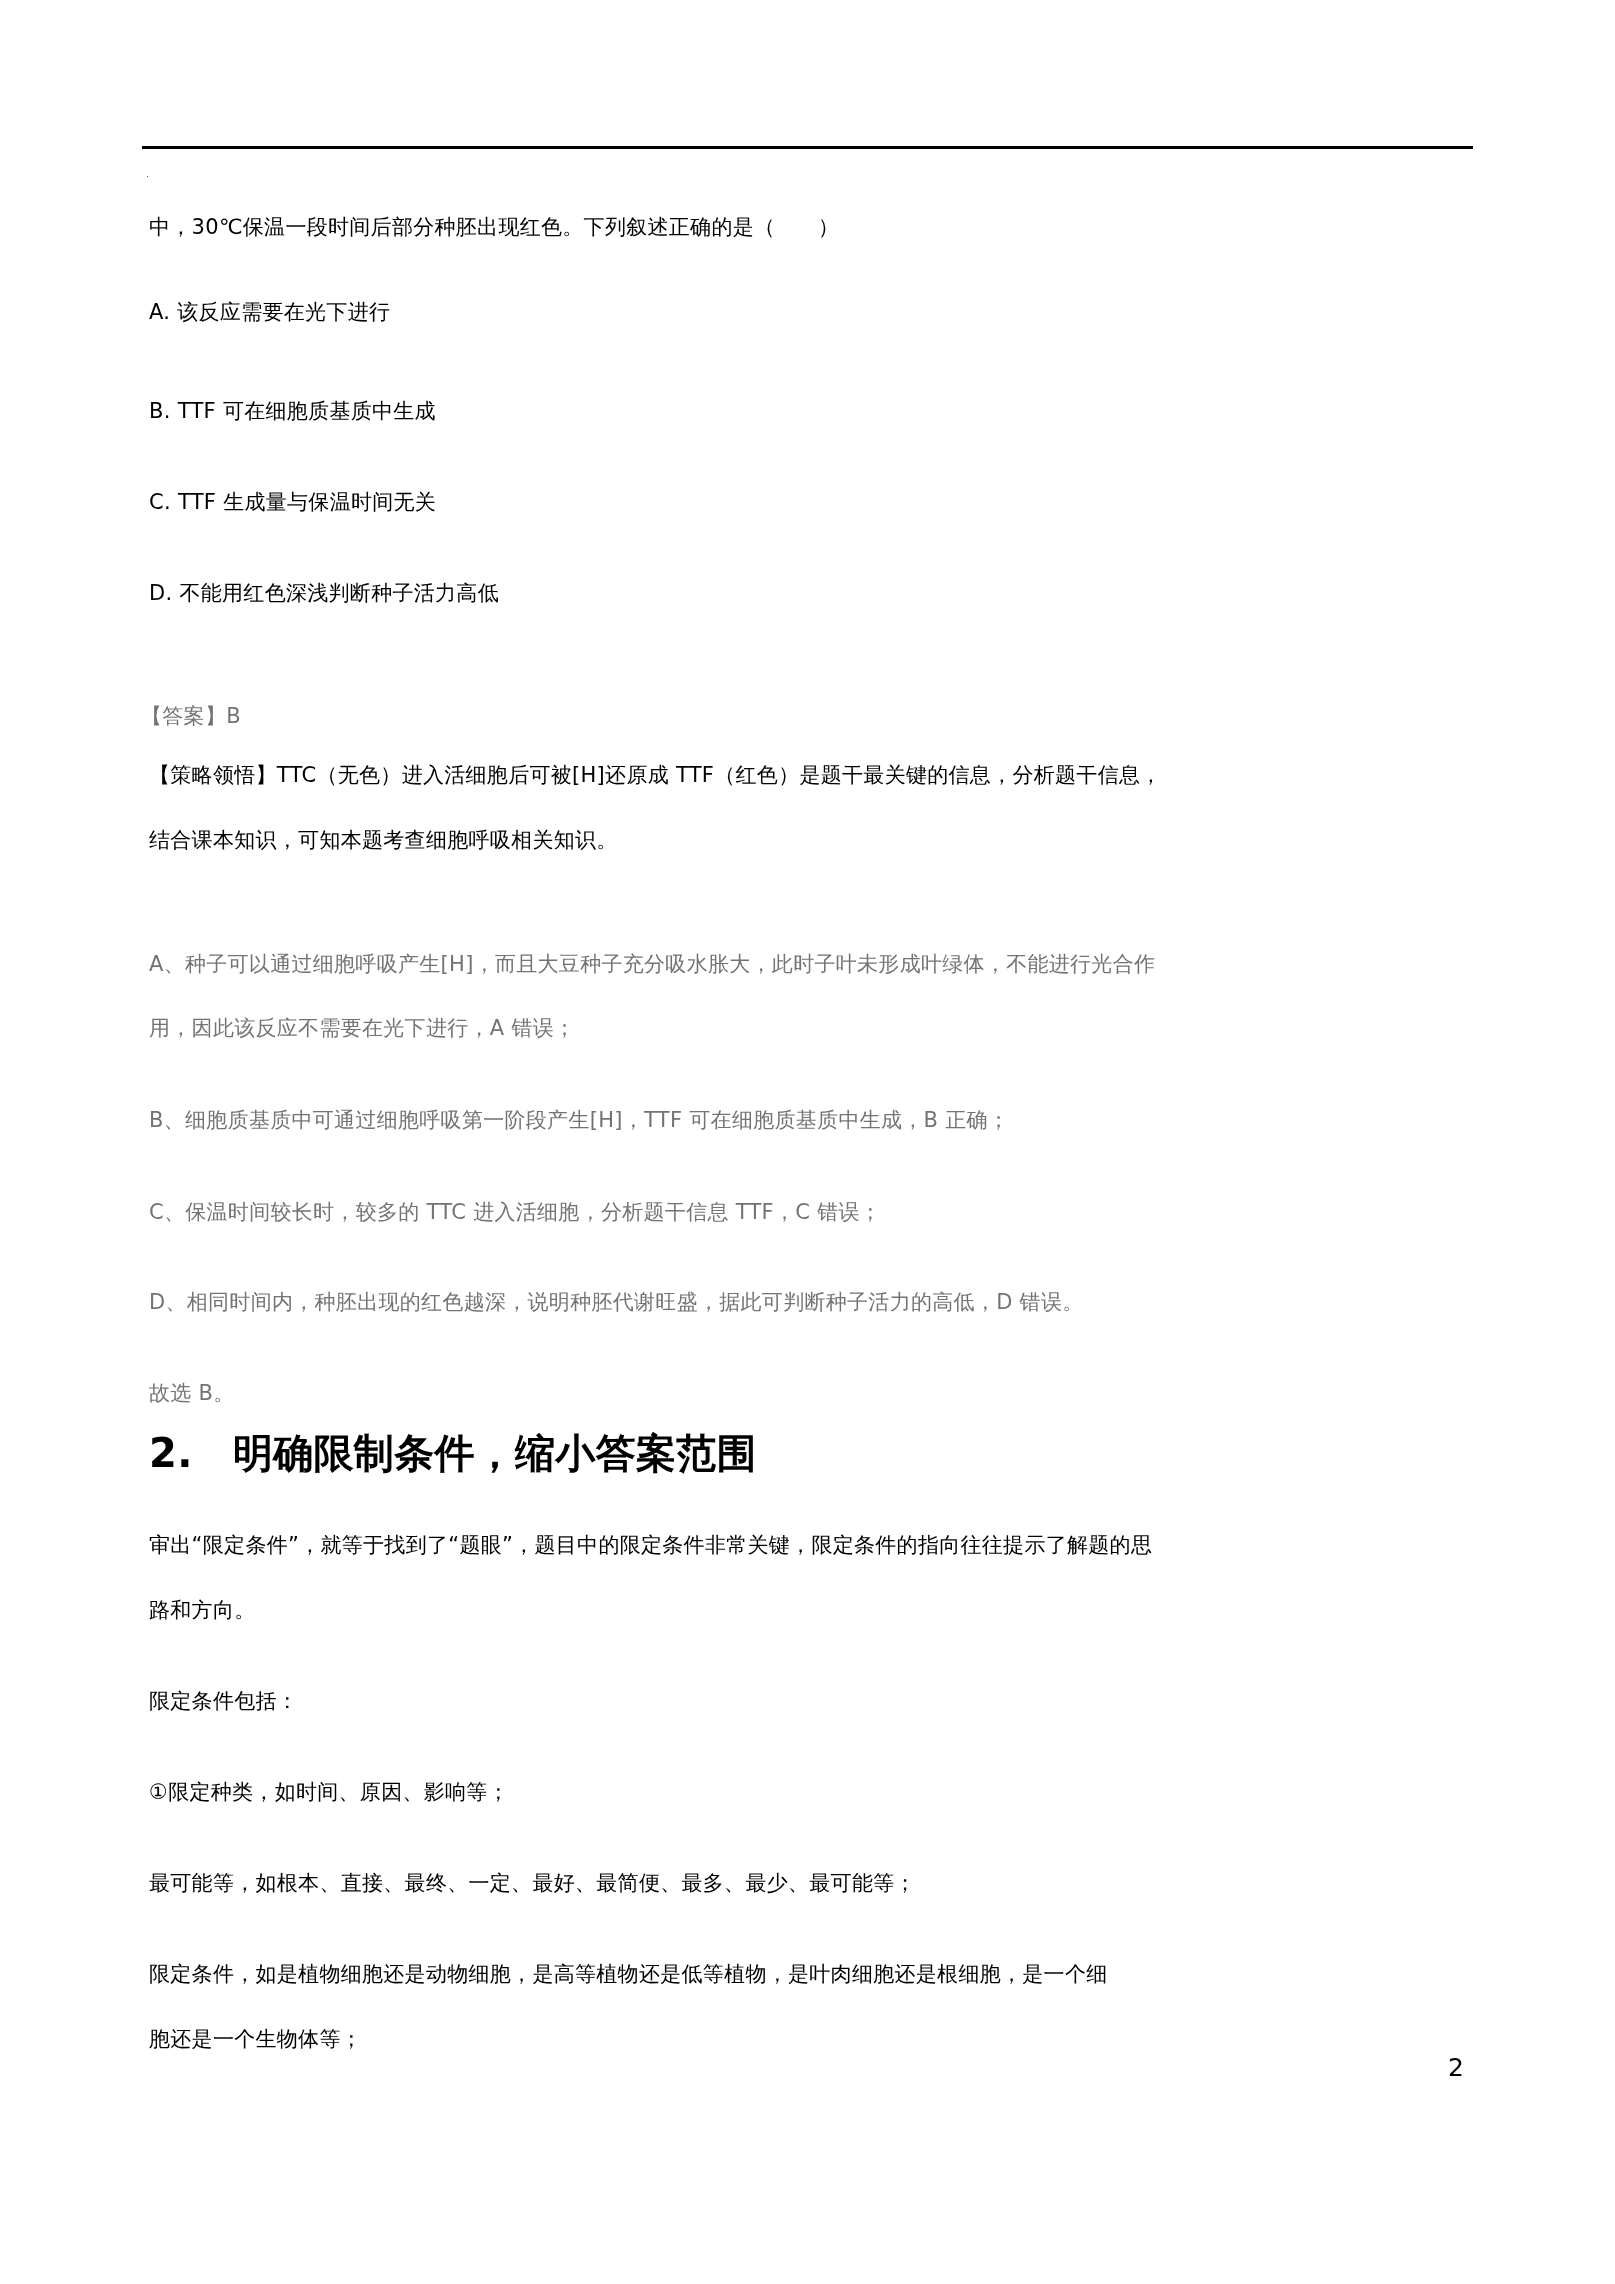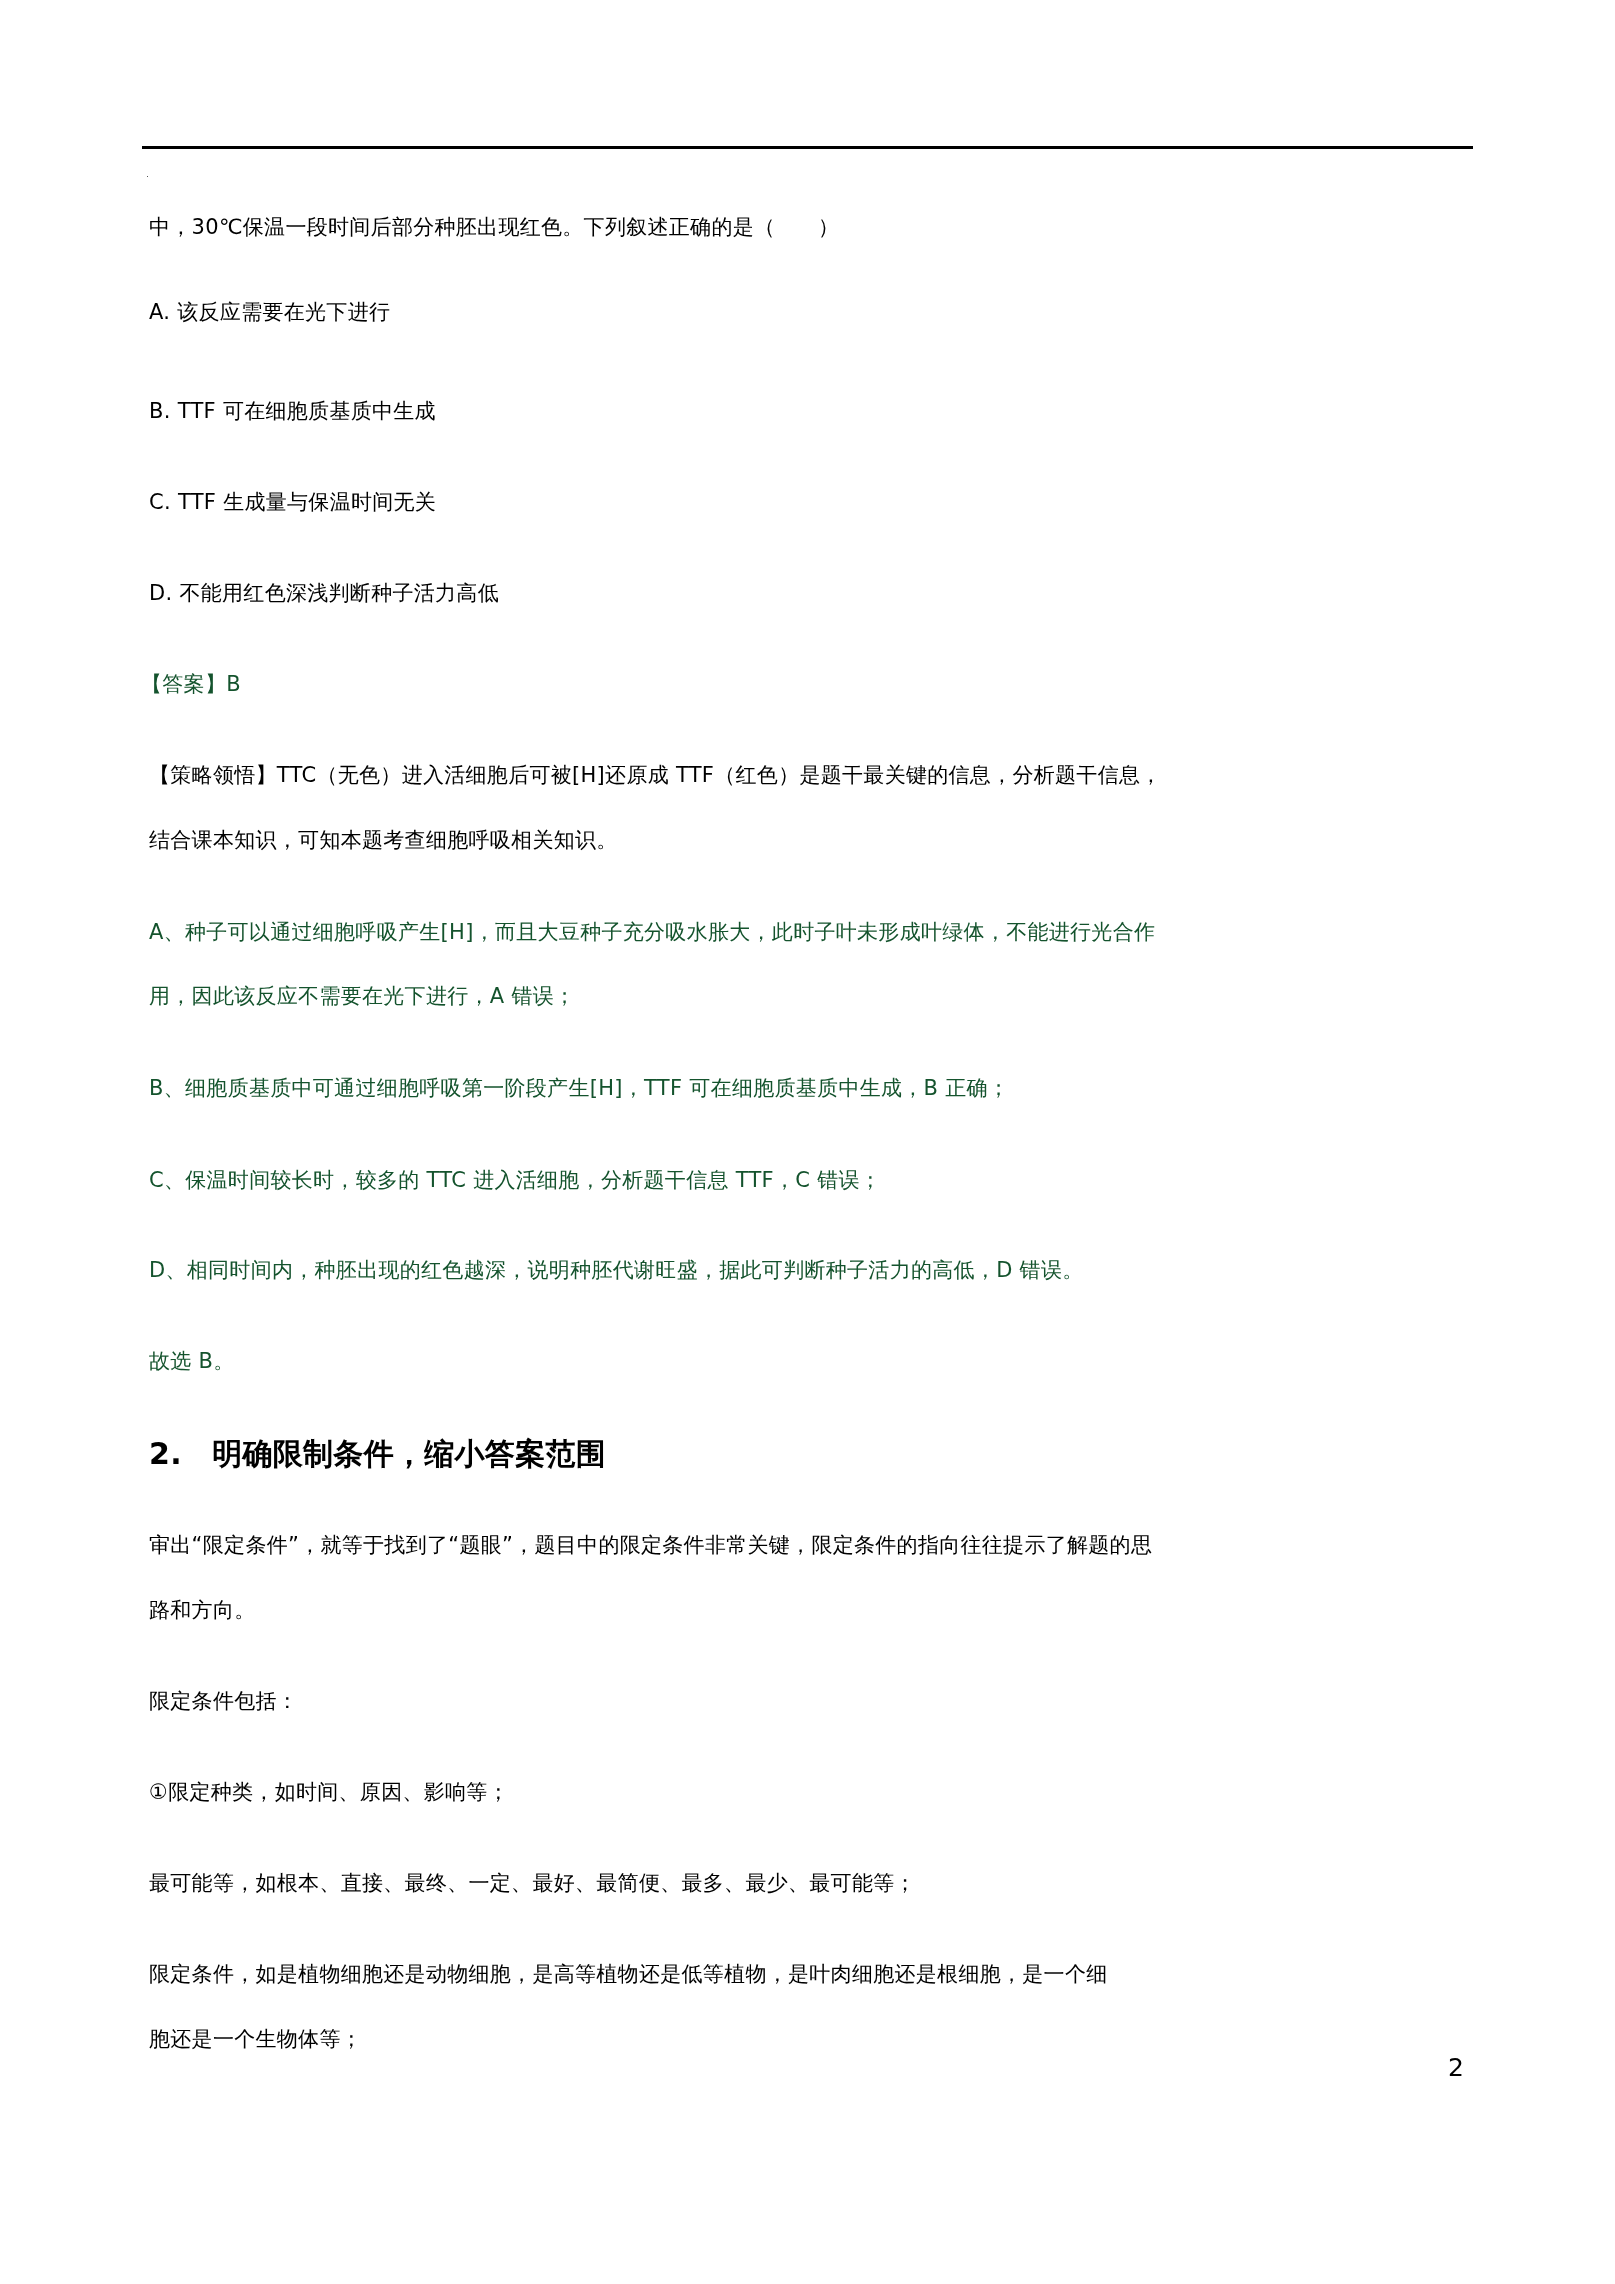--- a/index.html
+++ b/index.html
@@ -1,23 +1,23 @@
 <!DOCTYPE html>
 <html style="font-size:10.4px"><head>
 <meta charset="utf-8">
 <style>
   html, body { margin:0; padding:0; background:#ffffff; }
   body { width:1616px; height:2284px; position:relative; overflow:hidden;
          font-family:"DejaVu Sans", "Liberation Sans", sans-serif; color:#000; }
   .rule { position:absolute; left:142px; top:146px; width:1331px; height:2.6px; background:#000; }
   .dot { position:absolute; left:147px; top:176px; width:1.3px; height:1.3px; background:#555; }
   .ln { position:absolute; left:149px; font-size:21px; line-height:33px; white-space:nowrap; letter-spacing:0.3px; }
-  .red { color:#14532d; }
+  .red { color:#737373;margin-top:32px; }
   .b { font-weight:normal; }
-  .h2 { font-size:30px; font-weight:bold; }
+  .h2 { font-size:40px; font-weight:bold; }
   .pg { position:absolute; left:1448px; top:2053px; font-size:25px; line-height:29px; }
 </style>
 </head>
 <body>
 
 <div class="rule"></div>
 <div class="dot"></div>
 
 <div class="ln" style="top:211px">中，30℃保温一段时间后部分种胚出现红色。下列叙述正确的是（　　）</div>
 

